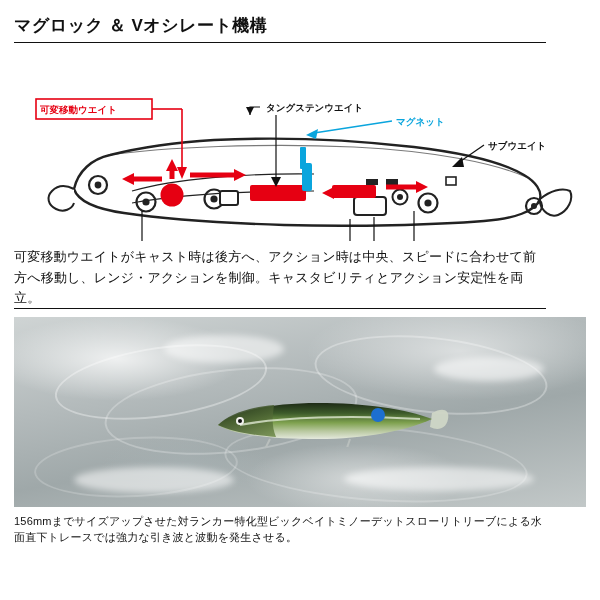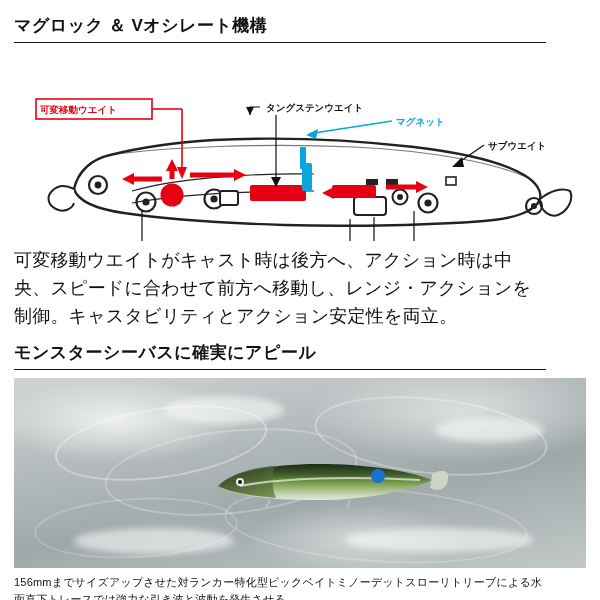--- a/index.html
+++ b/index.html
@@ -38,21 +38,21 @@
   .diagram-wrap {
     position: relative;
     width: 572px;
     height: 190px;
     margin: 0 auto;
   }
   .diagram-wrap svg {
     display: block;
   }
   .body-text {
-    font-size: 18px;
+    font-size: 13px;
     line-height: 1.55;
     color: #111;
     margin: 6px 0 0 0;
     letter-spacing: 0.2px;
   }
   .photo-block {
     position: relative;
     width: 572px;
     height: 190px;
     margin: 6px auto 0 auto;
@@ -221,21 +221,20 @@
       <text class="lbl lbl-black" x="196" y="214">固定ウエイト</text>
       <path d="M128 160 L128 205 L190 205" stroke="#111" stroke-width="1.2" fill="none"></path>
       <path d="M268 205 L336 205 L336 168" stroke="#111" stroke-width="1.2" fill="none"></path>
       <path d="M360 166 L360 205 L400 205 L400 160" stroke="#111" stroke-width="1.2" fill="none"></path>
     </svg>
 
   </div>
 
   <p class="body-text">可変移動ウエイトがキャスト時は後方へ、アクション時は中央、スピードに合わせて前方へ移動し、レンジ・アクションを制御。キャスタビリティとアクション安定性を両立。</p>
 
-  <h2 class="section-title" style="margin-top:12px;">モンスターシーバスに確実にアピール</h2>
   <div class="rule"></div>
 
   <div class="photo-block">
     <div class="water"></div>
     <div class="ripple r1"></div>
     <div class="ripple r2"></div>
     <div class="ripple r3"></div>
     <div class="ripple r4"></div>
     <div class="ripple r5"></div>
     <div class="foam f1"></div>

